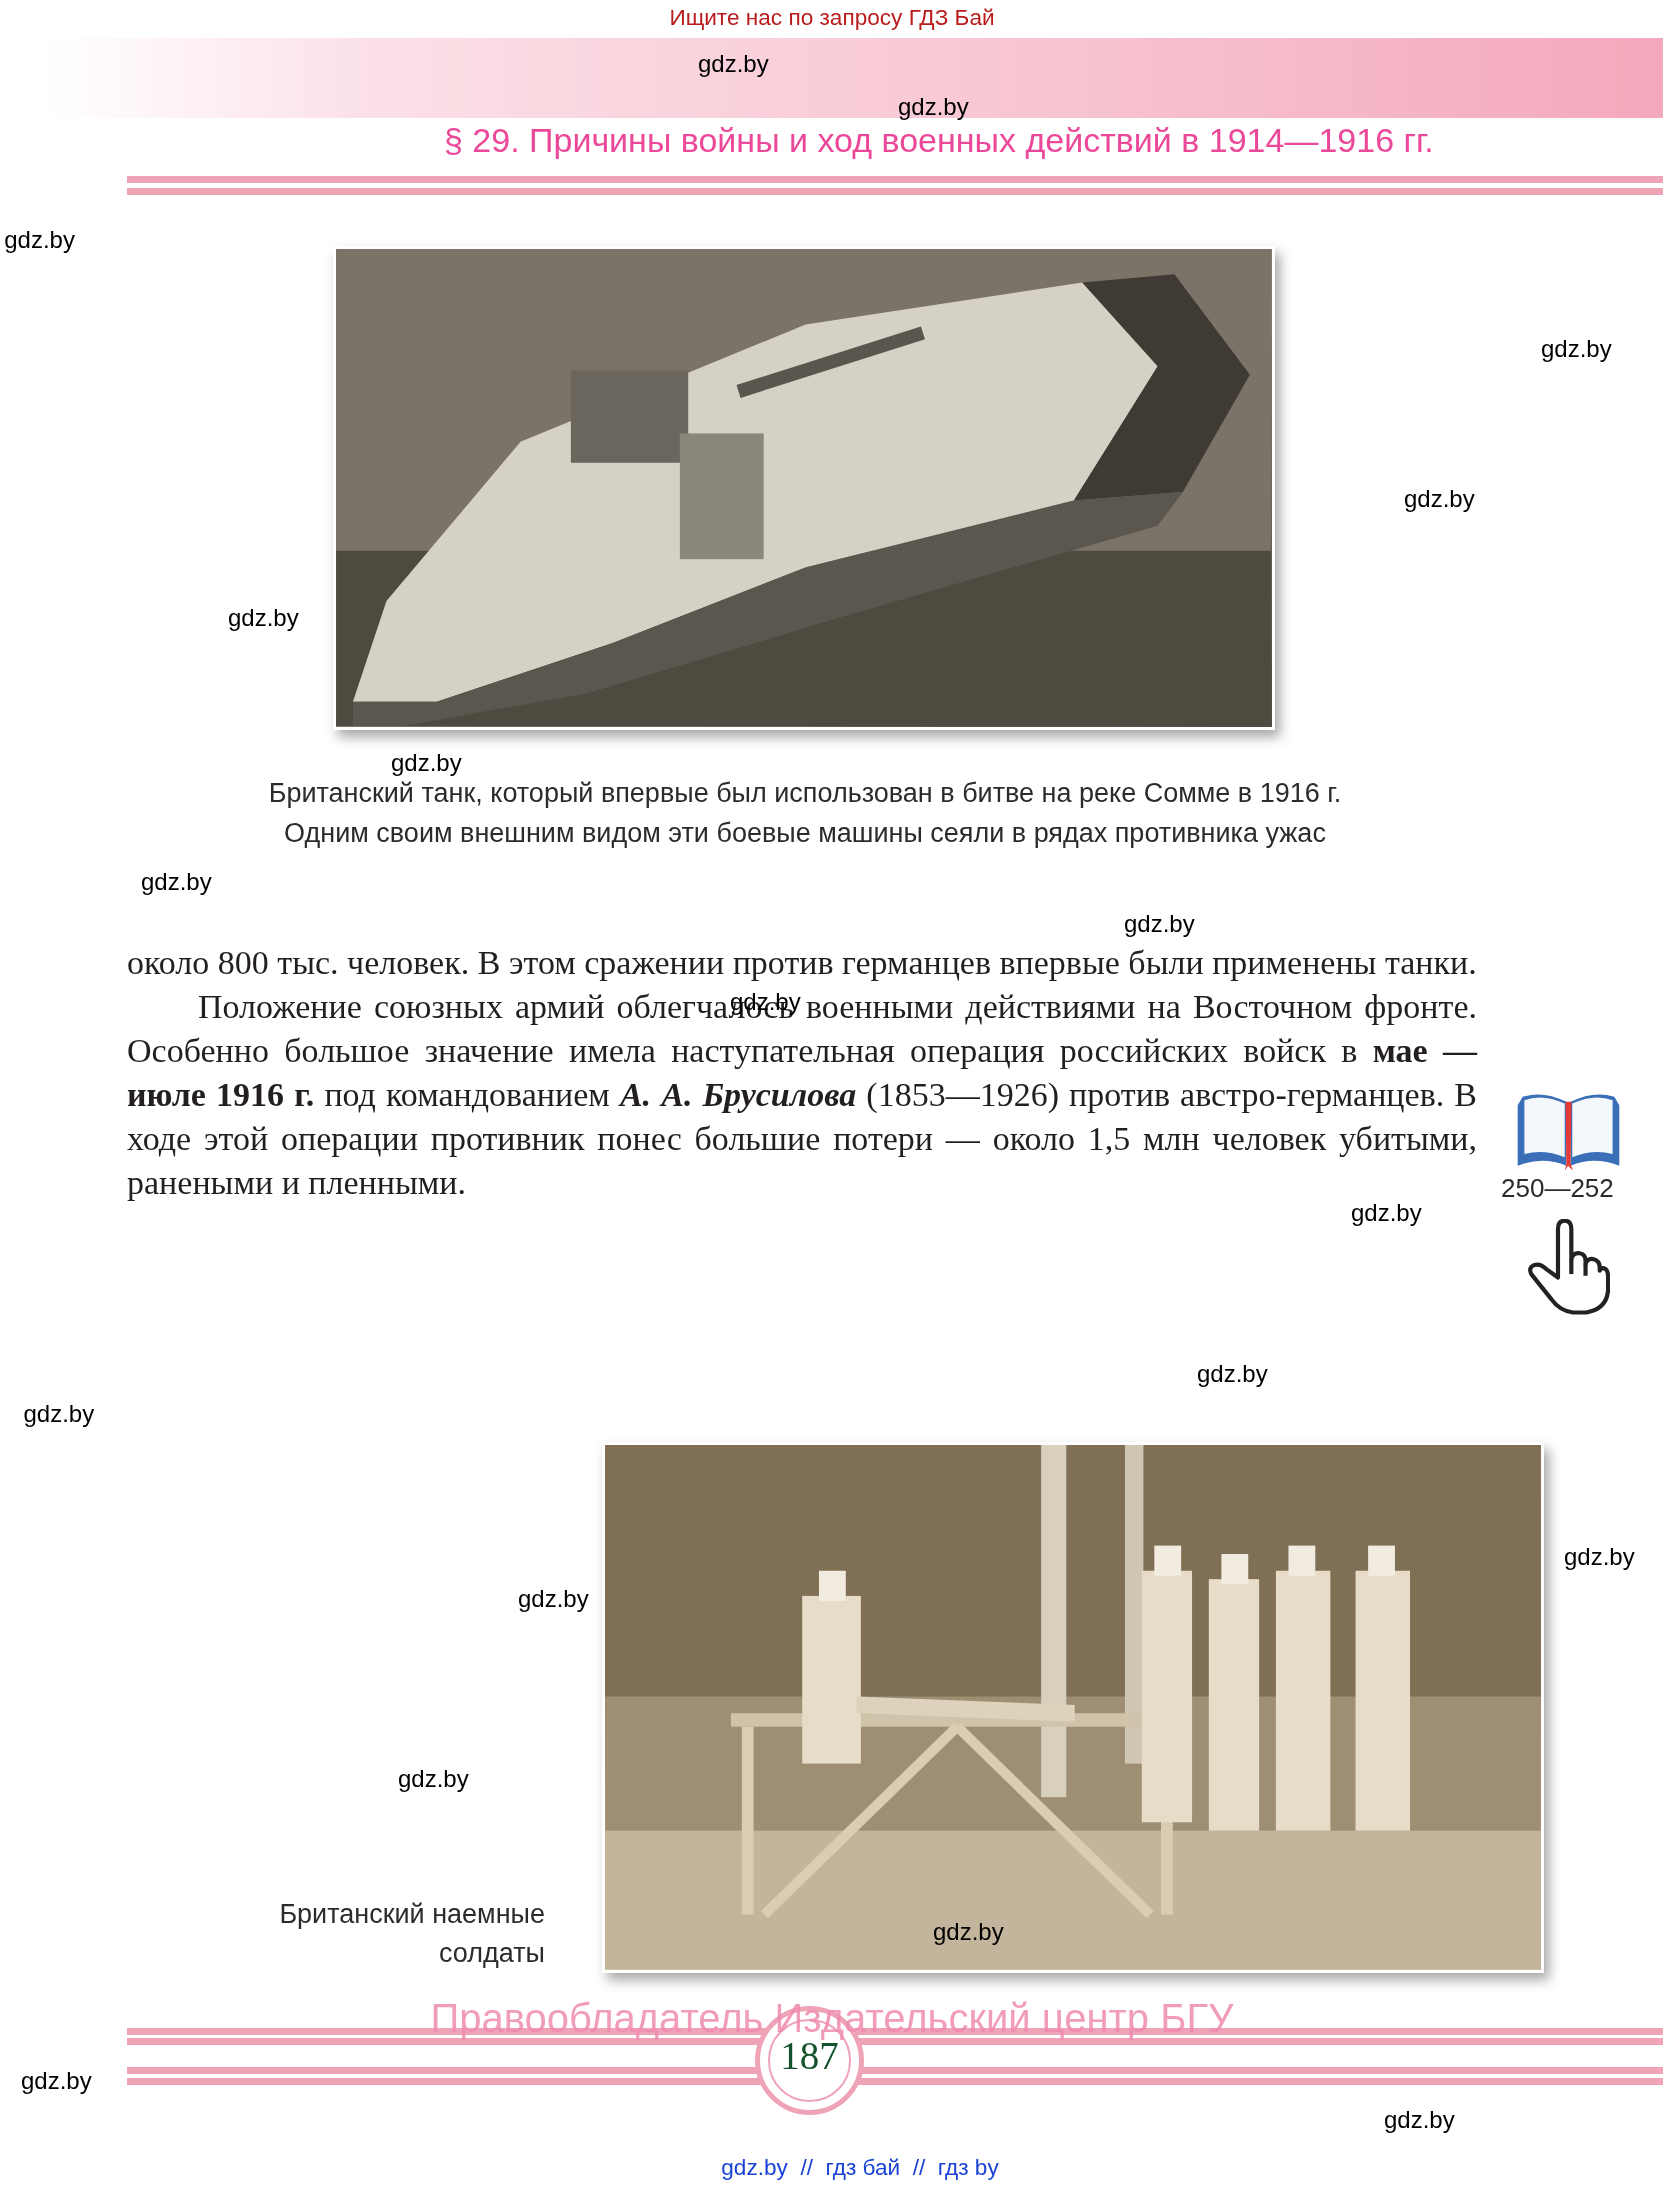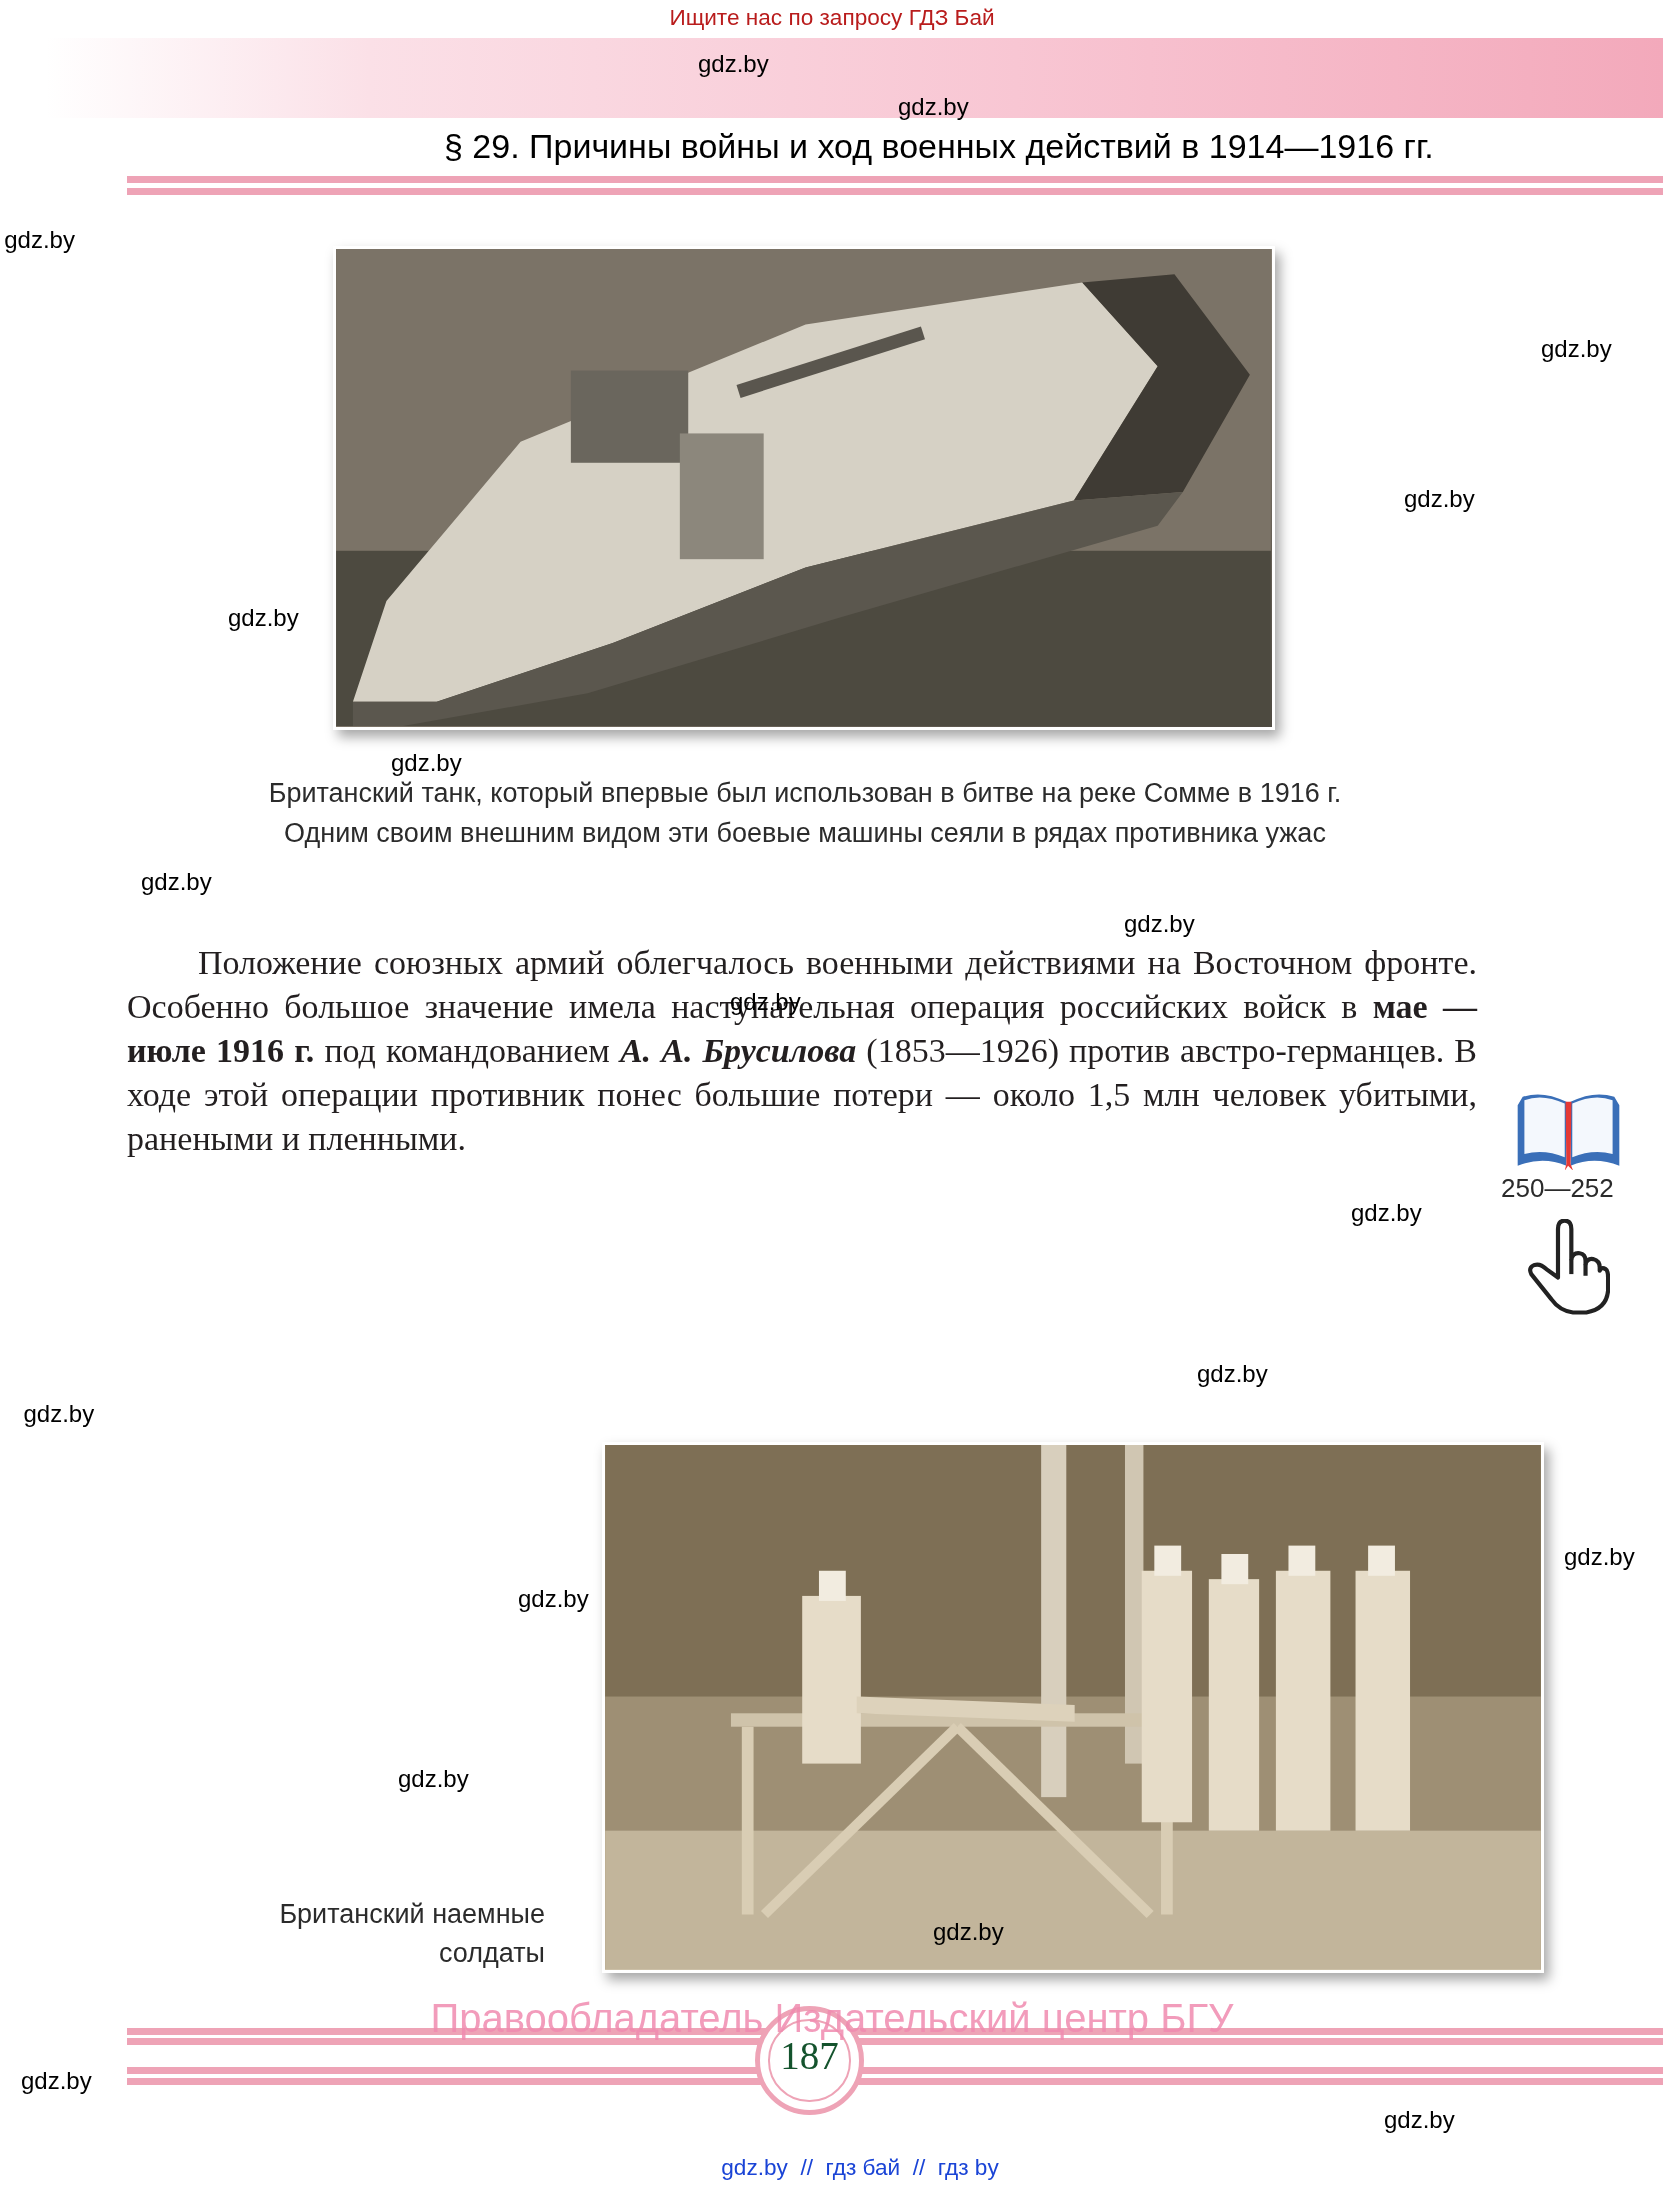--- a/index.html
+++ b/index.html
@@ -1,20 +1,20 @@
 <!DOCTYPE html>
 <html style="font-size:13.4px"><head>
 <meta charset="utf-8">
 <style>
   html,body{margin:0;padding:0;background:#fff;}
   body{width:1664px;height:2205px;position:relative;overflow:hidden;font-family:"Liberation Sans",sans-serif;color:#231f20;}
   .abs{position:absolute;}
   .top-banner{left:0;top:5px;width:1664px;text-align:center;font-size:22.6px;color:#b91c1c;}
   .pink-band{left:46px;top:38px;width:1617px;height:80px;background:linear-gradient(to right,rgba(252,230,236,0) 0%,#fbe0e7 20%,#f8c6d3 60%,#f3a9bb 100%);}
-  .title{left:444px;top:127px;width:1040px;font-size:34px;color:#000000;white-space:nowrap;}
+  .title{left:444px;top:121px;width:1040px;font-size:34px;color:#ec4899;white-space:nowrap;}
   .hline{left:127px;width:1536px;height:6.7px;background:#eea3b6;}
   .photo{box-shadow:5px 6.7px 11.7px rgba(0,0,0,0.35);border:3.4px solid #fff;box-sizing:border-box;overflow:hidden;}
   .tank-photo{left:333px;top:246px;width:942px;height:484px;background:linear-gradient(160deg,#6a6357 0%,#8a8276 35%,#7a7266 60%,#4f4a42 100%);}
   .soldier-photo{left:602px;top:1442px;width:942px;height:531px;background:linear-gradient(180deg,#a79a82 0%,#8d7e63 40%,#b8ab92 70%,#cbbfa6 100%);}
   .caption{left:126px;width:1358px;text-align:center;font-size:27px;color:#2b2b2b;white-space:nowrap;}
   .body-text{left:127px;top:941px;width:1350px;font-family:"Liberation Serif",serif;font-size:34px;line-height:44px;color:#231f20;text-align:justify;}
   .body-text p{margin:0;}
   .indent{text-indent:71px;}
   .wm{font-size:24px;color:#000000;white-space:nowrap;}
   .side{left:1501px;top:1090px;width:134px;text-align:left;}
@@ -49,20 +49,21 @@
     <rect x="410" y="220" width="100" height="150" fill="#8c877c"></rect>
     <line x1="480" y1="170" x2="700" y2="100" stroke="#5a564e" stroke-width="16"></line>
     <polygon points="20,540 120,540 330,470 560,380 880,300 1010,290 980,330 600,440 300,530 80,569 20,569" fill="#5b574e"></polygon>
   </svg>
 </div>
 
 <div class="abs caption" style="top:778px">Британский танк, который впервые был использован в битве на реке Сомме в 1916 г.</div>
 <div class="abs caption" style="top:818px">Одним своим внешним видом эти боевые машины сеяли в рядах противника ужас</div>
 
 <div class="abs body-text">
+  <p>около 800 тыс. человек. В этом сражении против германцев впервые были применены танки.</p>
   <p class="indent"><span>Положение союзных армий облегчалось военными действиями на Восточном фронте. Особенно большое значение имела наступательная операция российских войск в </span><b>мае — июле 1916 г.</b><span> под командованием </span><b><i>А. А. Брусилова</i></b><span> (1853—1926) против австро-германцев. В ходе этой операции противник понес большие потери — около 1,5 млн человек убитыми, ранеными и пленными.</span></p>
 </div>
 
 <div class="abs side">
   <div style="margin:0 auto;width:105px;">
     <svg width="105" height="80" viewBox="0 0 125 95">
       <path d="M2,18 L2,90 Q32,78 60,90 L60,14 Q32,0 8,8 Z" fill="#3a6fb8"></path>
       <path d="M123,18 L123,90 Q93,78 65,90 L65,14 Q93,0 117,8 Z" fill="#3a6fb8"></path>
       <path d="M10,12 Q32,4 58,16 L58,80 Q34,70 10,76 Z" fill="#f4f8fd"></path>
       <path d="M115,12 Q93,4 67,16 L67,80 Q91,70 115,76 Z" fill="#f4f8fd"></path>

